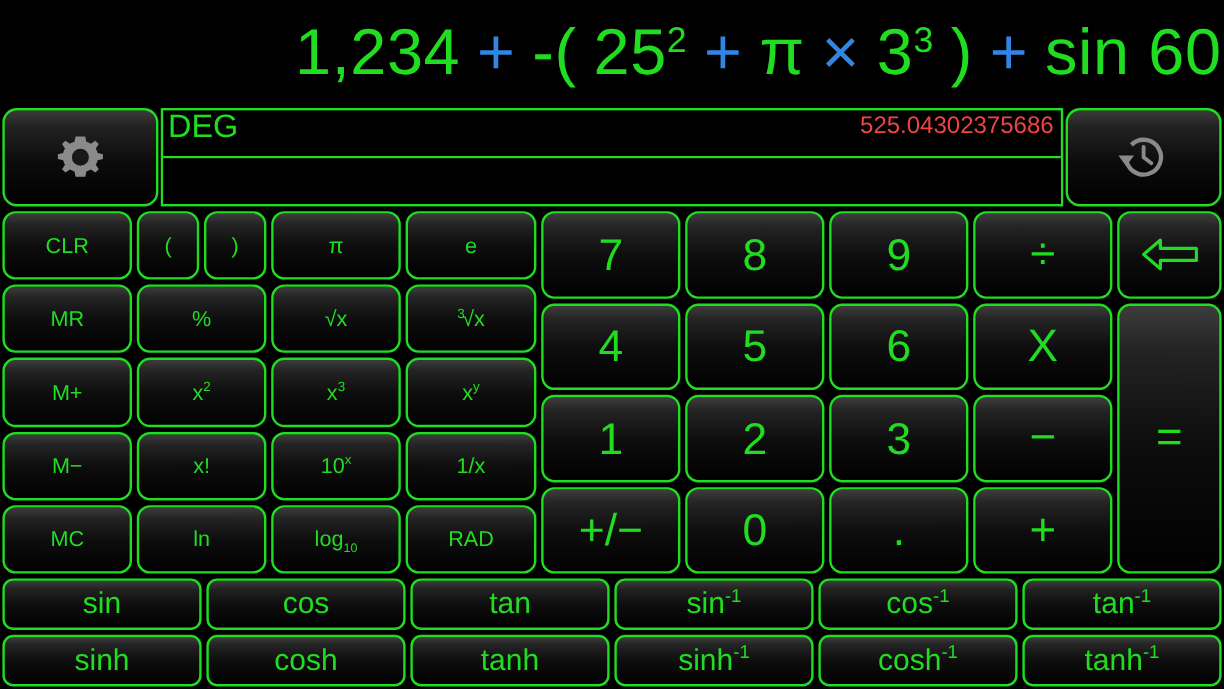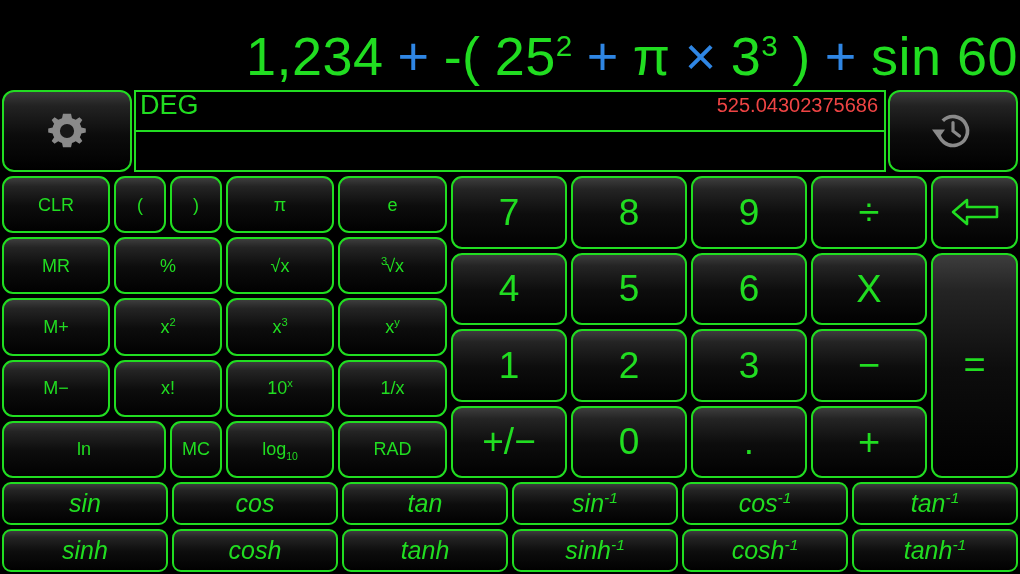--- a/index.html
+++ b/index.html
@@ -30,21 +30,20 @@
     top: 0;
     width: 1020px;
     height: 88px;
     display: flex;
     align-items: center;
     justify-content: flex-end;
     padding-right: 2px;
     box-sizing: border-box;
     overflow: hidden;
     white-space: nowrap;
-    margin-top: 12px;
   }
   .expr {
     font-size: 54px;
     line-height: 1;
     letter-spacing: 0.5px;
     white-space: nowrap;
     font-weight: 300;
   }
   .tok-num  { color: #21dd21; }
   .tok-op   { color: #2f86e4; }
@@ -149,21 +148,20 @@
 
   .trig-block {
     position: absolute;
     left: 0;
     top: 480px;
     width: 1020px;
     height: 94px;
     display: grid;
     grid-template-columns: repeat(6, 1fr);
     grid-template-rows: 1fr 1fr;
-    font-style: italic;
   }
 
   .key {
     margin: 2px;
     border: 2px solid #21dd21;
     border-radius: 11px;
     background: linear-gradient(to bottom, #3d3d3d 0%, #242424 16%, #0d0d0d 52%, #010101 100%);
     color: #21dd21;
     display: flex;
     align-items: center;
@@ -272,25 +270,25 @@
         </div>
         <div class="key small" style="grid-column: span 2;">
           <span>x!</span>
         </div>
         <div class="key small">
           <span>10<sup>x</sup></span>
         </div>
         <div class="key small">
           <span>1/x</span>
         </div>
+        <div class="key small">
+          <span>MC</span>
+        </div>
         <div class="key small" style="grid-column: span 2;">
           <span>ln</span>
-        </div>
-        <div class="key small">
-          <span>MC</span>
         </div>
         <div class="key small">
           <span>log<sub>10</sub></span>
         </div>
         <div class="key small">
           <span>RAD</span>
         </div>
       </div>
     <div class="num-block" id="num-block">
         <div class="key num">

